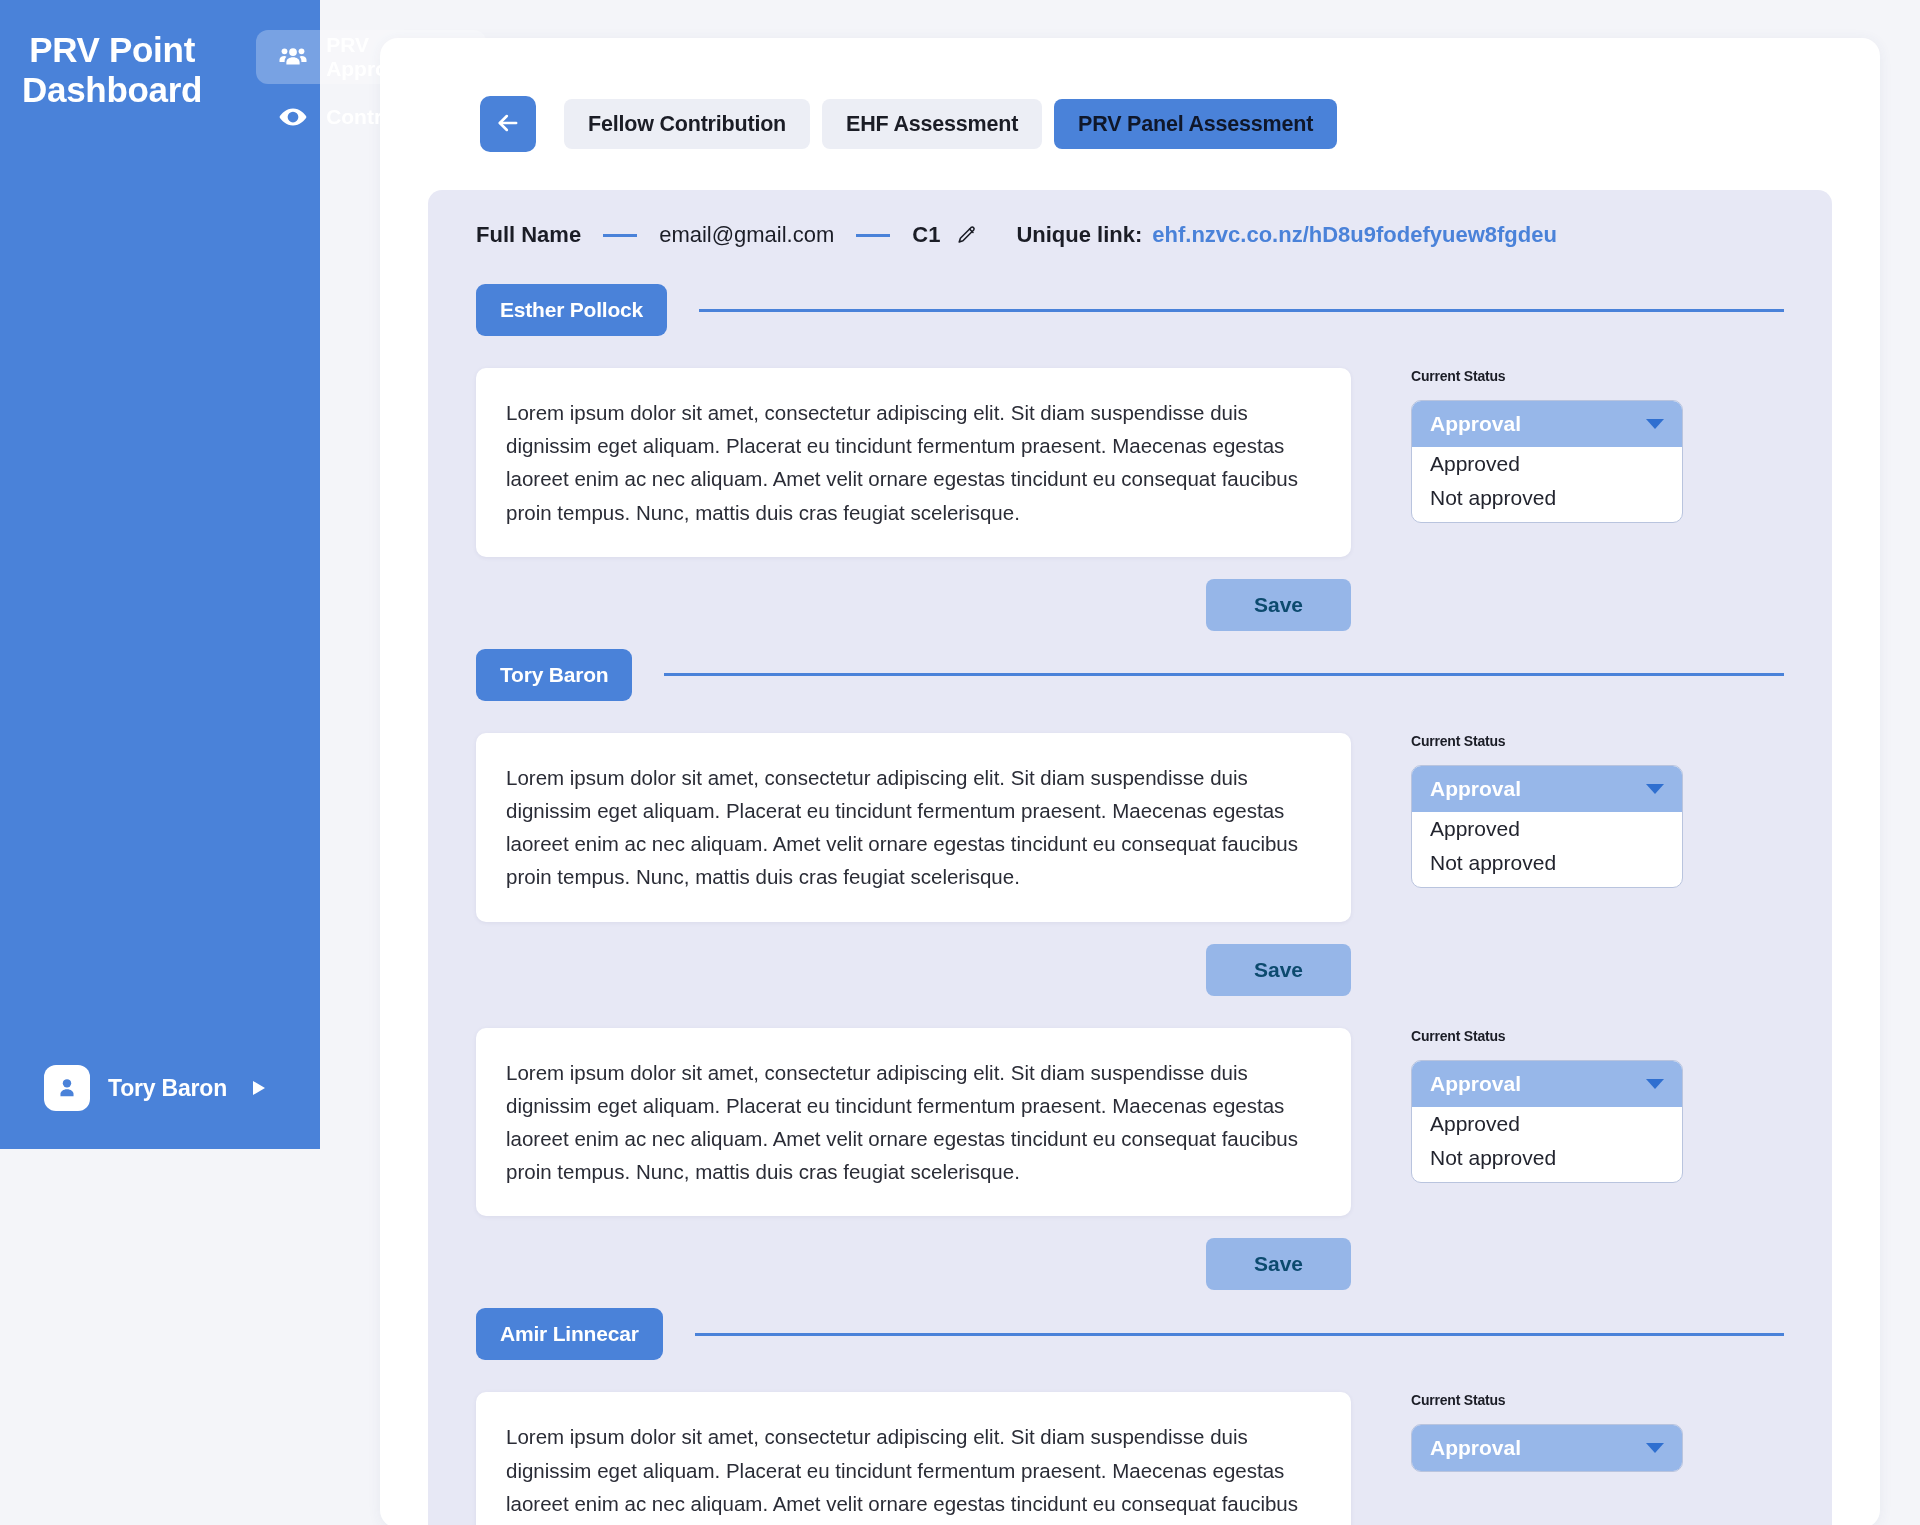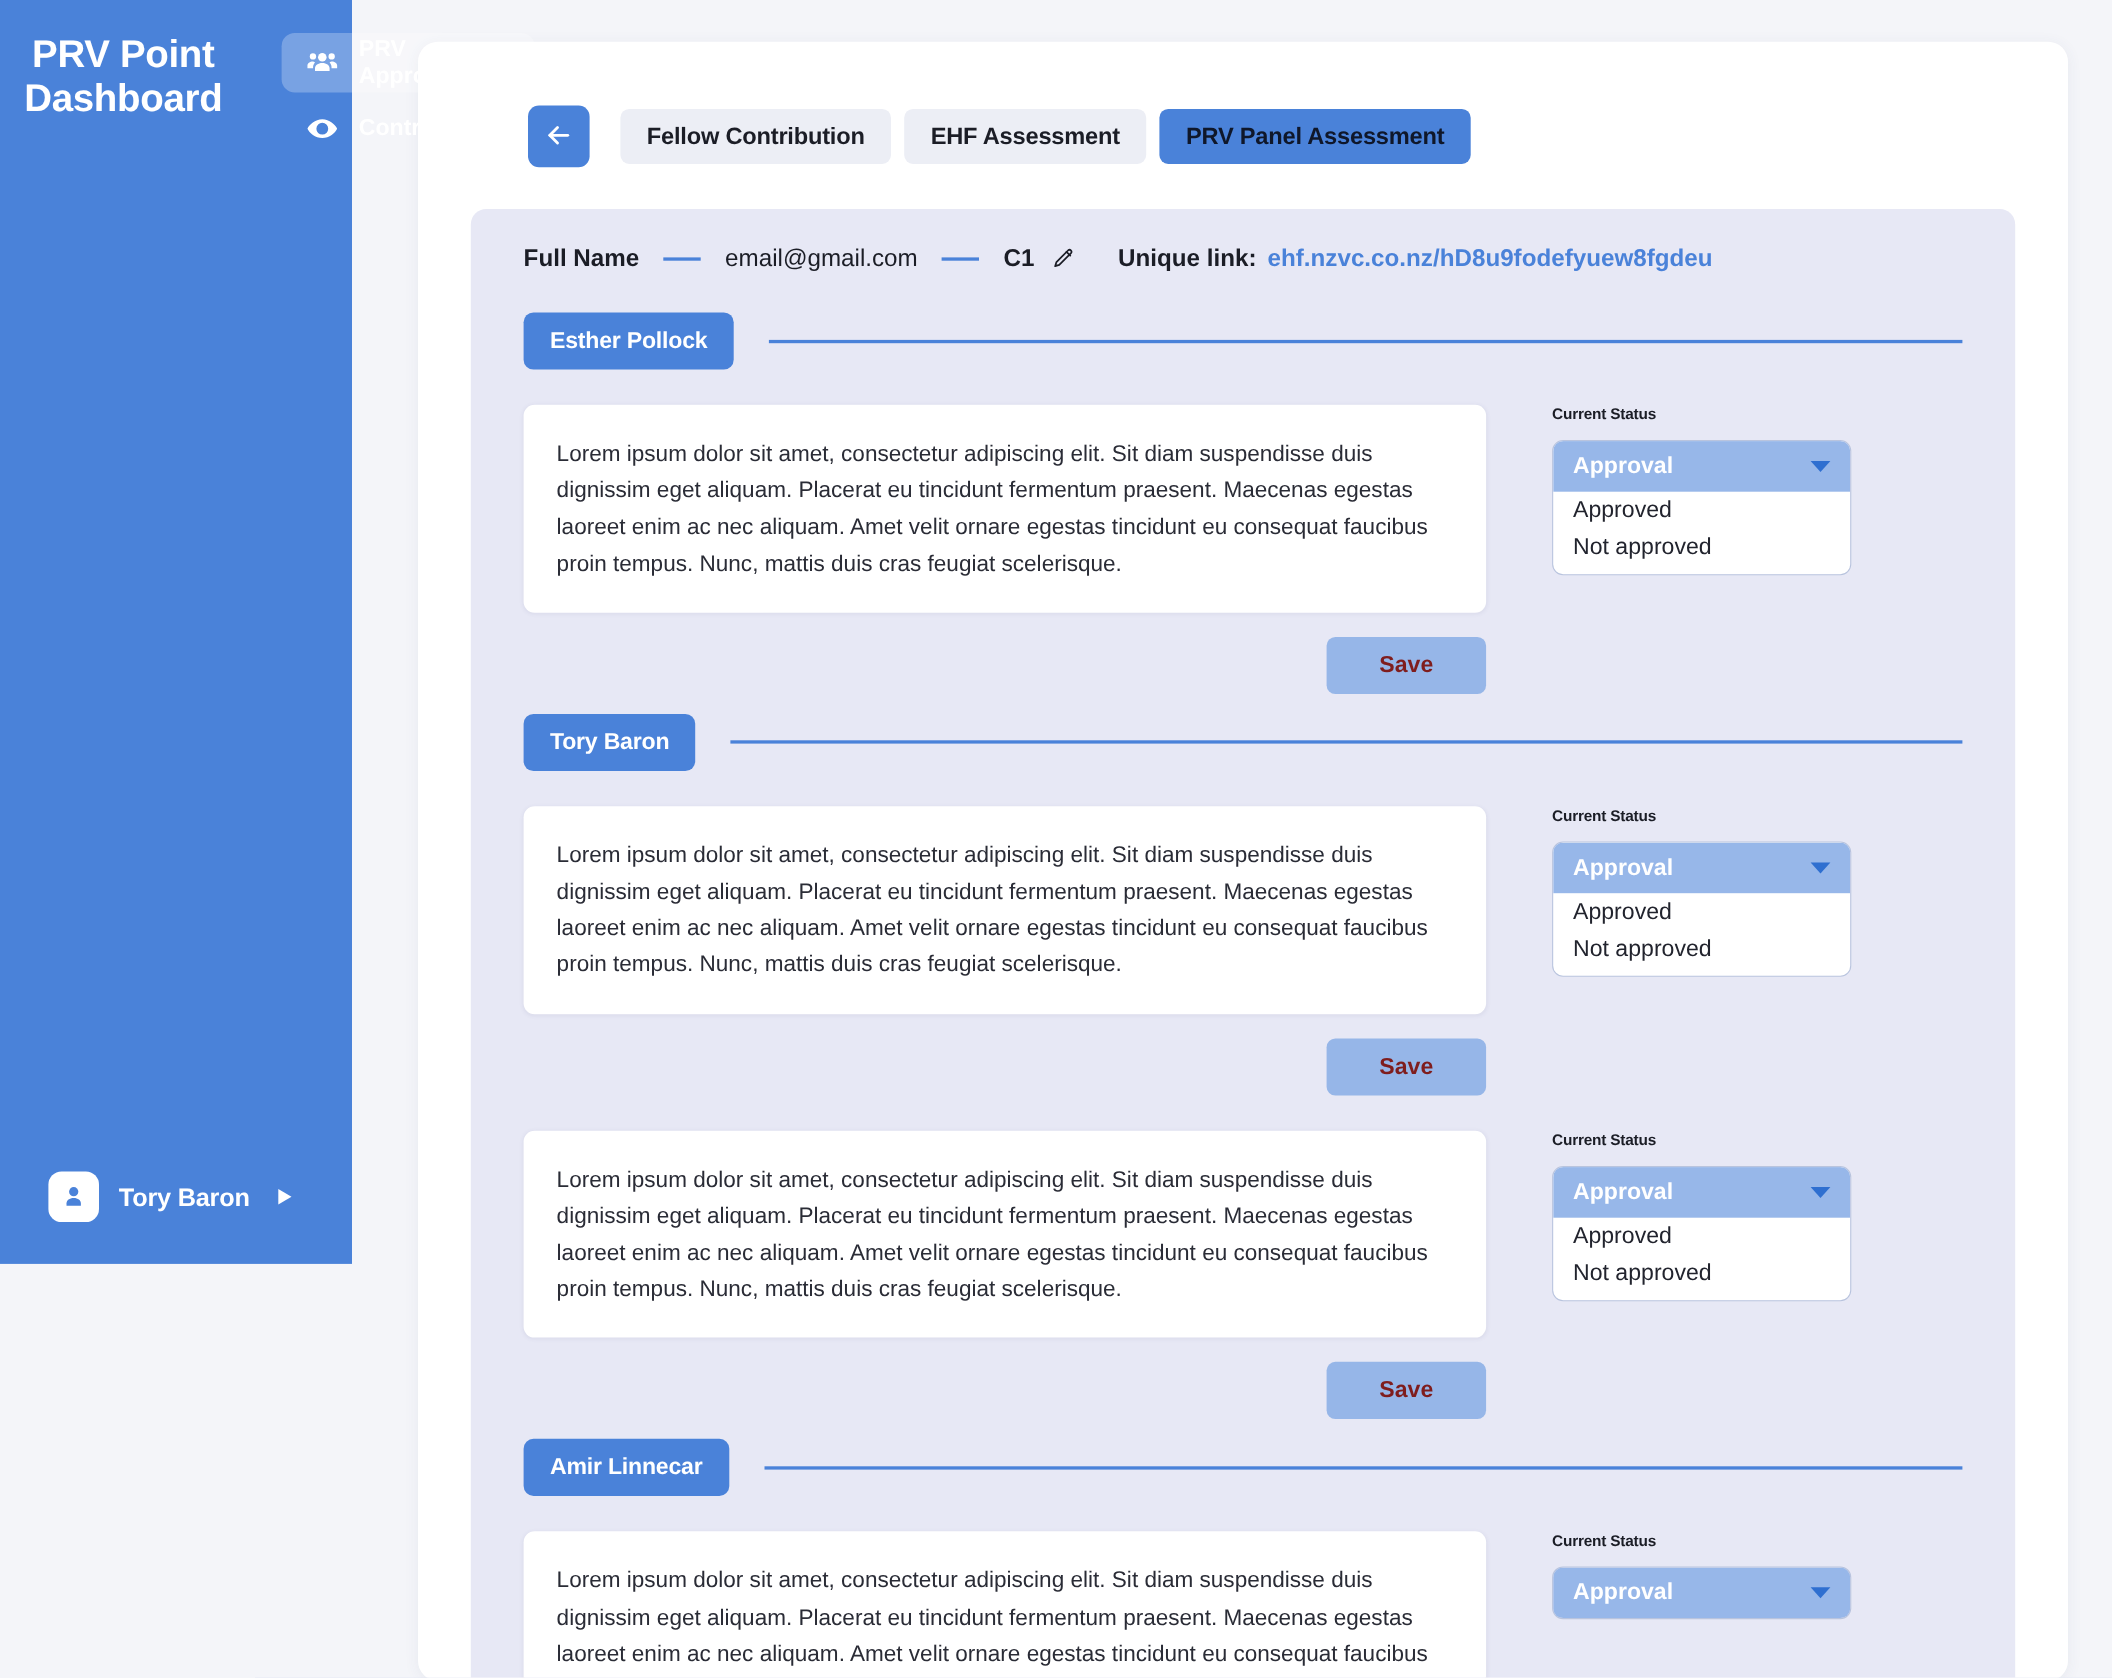--- a/index.html
+++ b/index.html
@@ -223,21 +223,21 @@
   }
 
   .save-row {
     display: flex;
     justify-content: flex-end;
     padding-right: 0;
     margin-top: 22px;
   }
   .save-btn {
     background: #96b6e8;
-    color: #7f1d1d;
+    color: #0c4a6e;
     border: none;
     border-radius: 8px;
     font-family: "Liberation Sans", sans-serif;
     font-size: 21px;
     font-weight: bold;
     padding: 14px 48px;
     cursor: pointer;
     margin-left: 28px;
   }
 

